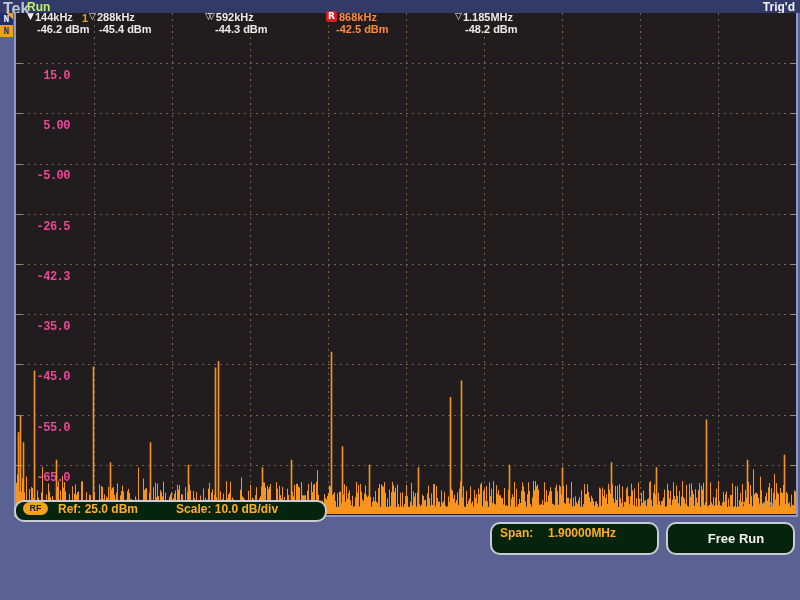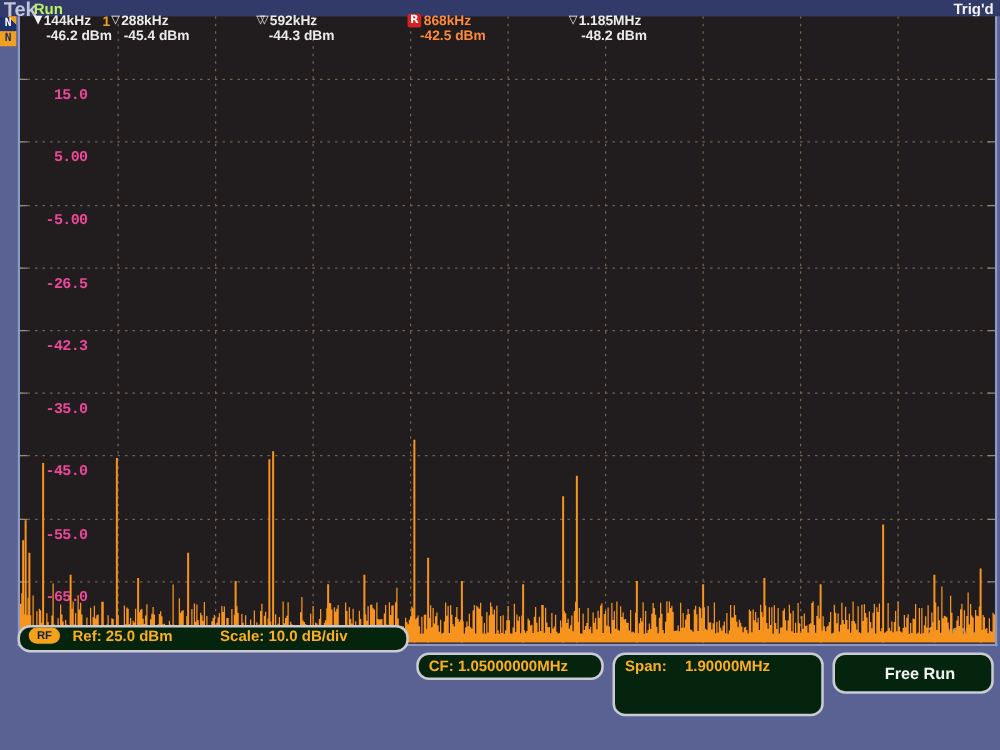--- a/index.html
+++ b/index.html
@@ -71,21 +71,21 @@
     box-sizing:border-box; z-index:5;
   }
   #box-ref{left:14px; top:500px; width:313px; height:22px; display:flex; }
   #rf-badge{display:inline-block; margin-left:7px; width:25px; height:13px;
     background:#f5a21b; color:#142041; font-size:9px; font-weight:bold;
     text-align:center; line-height:13px; border-radius:7px;}
   #ref-text{margin-left:10px;}
   #scale-text{margin-left:38px;}
   #box-cf{left:333px; top:522px; width:150px; height:22px; display:flex; align-items:center;}
   #cf-text{margin-left:8px;}
-  #box-span{left:490px; top:522px; width:169px; height:51px; padding:2px 0 0 8px;}
+  #box-span{left:490px; top:522px; width:169px; height:33px; padding:2px 0 0 8px;}
   .sb-row{display:flex; line-height:14px;}
   .sb-label{width:48px;}
   #box-freerun{left:666px; top:522px; width:129px; height:33px;
     display:flex; align-items:center; justify-content:center; color:#f2f2f2; font-size:13px;padding-left:11px;}
 </style>
 </head>
 <body>
 
 <div id="screen">
 
@@ -192,23 +192,20 @@
         <span>1.185MHz</span>
       </div>
     <div class="m-row2">-48.2 dBm</div>
   </div>
 
   <div class="robox" id="box-ref">
     <span id="rf-badge">RF</span>
     <span id="ref-text">Ref: 25.0 dBm</span>
     <span id="scale-text">Scale: 10.0 dB/div</span>
   </div>
-  <div class="robox" id="box-cf">
-    <span id="cf-text">CF:  1.05000000MHz</span>
-  </div>
   <div class="robox" id="box-span">
     <div class="sb-row">
         <span class="sb-label">Span:</span>
         <span>1.90000MHz</span>
       </div>
   </div>
   <div class="robox" id="box-freerun">
     <span>Free Run</span>
   </div>
 

